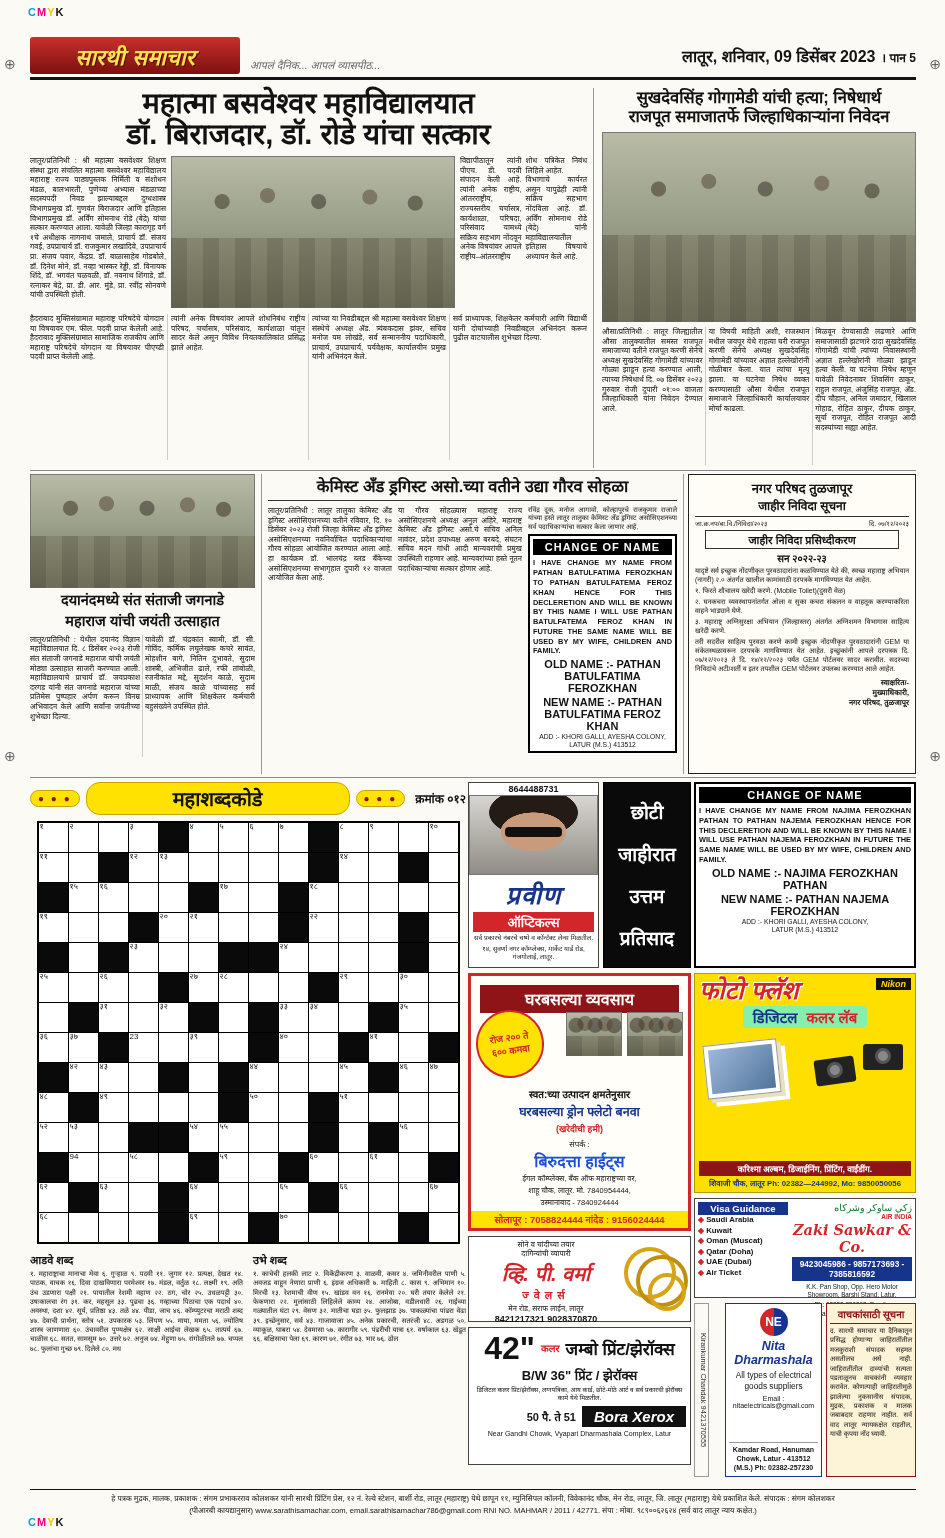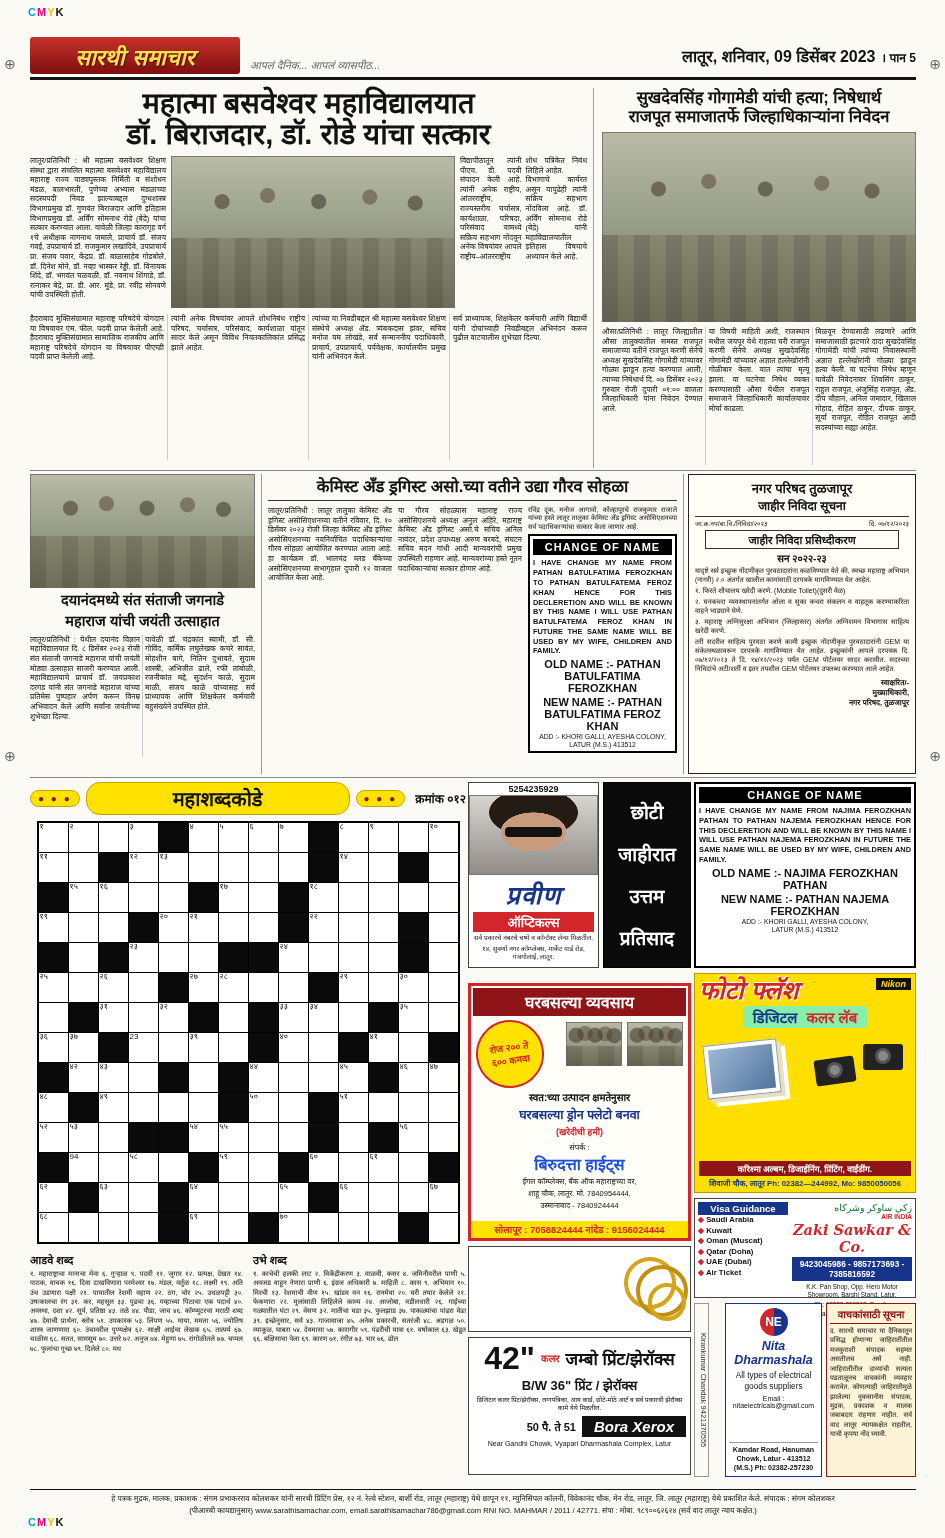--- a/index.html
+++ b/index.html
@@ -134,22 +134,22 @@
       background:#111;border-radius:4px;}
   .pv-name{font-size:25px;font-weight:bold;font-style:italic;color:#16348c;text-align:center;
            letter-spacing:1px;margin-top:2px;}
   .pv-sub{background:#d3262b;color:#fff;font-weight:bold;font-size:13px;text-align:center;
           padding:1px 0;margin:1px 4px;}
   .pv-line{font-size:6.6px;text-align:center;line-height:1.3;padding:1px 2px;}
   .chhoti{flex:1;background:#0a0a0a;border:1px solid #000;color:#fff;display:flex;
           flex-direction:column;justify-content:space-evenly;align-items:center;}
   .chhoti-line{font-size:19px;font-weight:bold;}
 
-  .ghar{margin-top:15px;height:258px;border:3px solid #d3262b;box-sizing:border-box;
-        position:relative;background:#fffef8;padding:2px;}
+  .ghar{margin-top:5px;height:258px;border:3px solid #d3262b;box-sizing:border-box;
+        position:relative;background:#fffef8;padding:9px;}
   .ghar-head{background:#8f1418;color:#fff;font-size:16px;font-weight:bold;text-align:center;
              padding:3px 0;}
   .ghar-badge{position:absolute;left:5px;top:34px;width:64px;height:64px;border-radius:50%;
               background:#ffe200;border:2px solid #d3262b;display:flex;flex-direction:column;
               align-items:center;justify-content:center;color:#d3262b;font-weight:bold;
               font-size:9.5px;text-align:center;transform:rotate(-8deg);}
   .ghar-img1{position:absolute;right:66px;top:36px;width:56px;height:44px;}
   .ghar-img2{position:absolute;right:5px;top:36px;width:56px;height:44px;}
   .ghar-bodywrap{margin-top:74px;text-align:center;}
   .ghar-b1{font-size:10px;font-weight:bold;}
@@ -717,21 +717,21 @@
       <div class="cw-col">
         <h4>उभे शब्द</h4>
         <p class="cw-text">१. काचेची हलकी लाट २. विकेंद्रीकरण ३. वाळवी, कसर ४. जमिनीवरील पाणी ५. अवजड वाहून नेणारा प्राणी ६. इंग्रज अधिकारी ७. माहिती ८. कास ९. अभिमान १०. मिरची १३. रेशमाची वीण १५. खांडव वन १६. रानमेवा २०. घरी तयार केलेले २१. फेकणारा २२. मुलांसाठी लिहिलेले काव्य २४. आजोबा, वडीलधारी २६. गाईच्या गळ्यातील घंटा २९. वेसण ३२. मातीचा घडा ३५. फुलझाड ३७. पाकळ्यांचा पांढरा वेढा ३९. इच्छेनुसार, सर्व ४३. गाजावाजा ४५. अनेक प्रकारची, सतरंजी ४८. अडगळ ५०. व्याकूळ, घाबरा ५४. देवमासा ५७. कारागीर ५९. पंढरीची यात्रा ६१. वर्षाकाल ६३. खेडूत ६६. बक्षिसाचा पेला ६९. कारण ७१. रंगीत ७३. भार ७६. ढोल</p>
       </div>
     </div>
   </section>
 
   <section class="midads abs">
     <div class="adrow1">
       <div class="praveen">
-        <div class="pv-phone">5254235929</div>
+        <div class="pv-phone">8644488731</div>
         <div class="pv-photo"></div>
         <div class="pv-name">प्रवीण</div>
         <div class="pv-sub">ऑप्टिकल्स</div>
         <p class="pv-line">सर्व प्रकारचे नंबरचे चष्मे व कॉन्टॅक्ट लेन्स मिळतील.</p>
         <p class="pv-line">१४, सुवर्णा नगर कॉम्प्लेक्स, मार्केट यार्ड रोड, गंजगोलाई, लातूर.</p>
       </div>
       <div class="chhoti">
           <div class="chhoti-line">छोटी</div>
           <div class="chhoti-line">जाहीरात</div>
           <div class="chhoti-line">उत्तम</div>
@@ -754,20 +754,31 @@
         <p class="ghar-contact">संपर्क :</p>
         <p class="ghar-brand">बिरुदत्ता हाईट्स</p>
         <p class="ghar-addr">ईगल कॉम्प्लेक्स, बँक ऑफ महाराष्ट्रच्या वर,</p>
         <p class="ghar-addr">शाहू चौक, लातूर. मो. 7840954444,</p>
         <p class="ghar-addr">उस्मानाबाद - 7840924444</p>
       </div>
       <div class="ghar-foot">सोलापूर : 7058824444    नांदेड : 9156024444</div>
     </div>
 
     <div class="verma">
+      <div class="vm-left">
+        <p class="vm-tag">सोने व चांदीच्या तयार</p>
+        <p class="vm-tag">दागिन्यांची व्यापारी</p>
+        <div class="vm-name">व्हि. पी. वर्मा</div>
+        <div class="vm-sub">ज्वेलर्स</div>
+        <p class="vm-addr">मेन रोड, सराफ लाईन, लातूर</p>
+        <p class="vm-ph">
+          <span>8421217321</span>
+          <span>9028370870</span>
+        </p>
+      </div>
       <div class="bangles">
         <div class="bangle b1"></div>
           <div class="bangle b2"></div>
           <div class="bangle b3"></div>
       </div>
     </div>
 
     <div class="bora">
       <div class="bora-row1">
         <span class="bora-42">42"</span>

